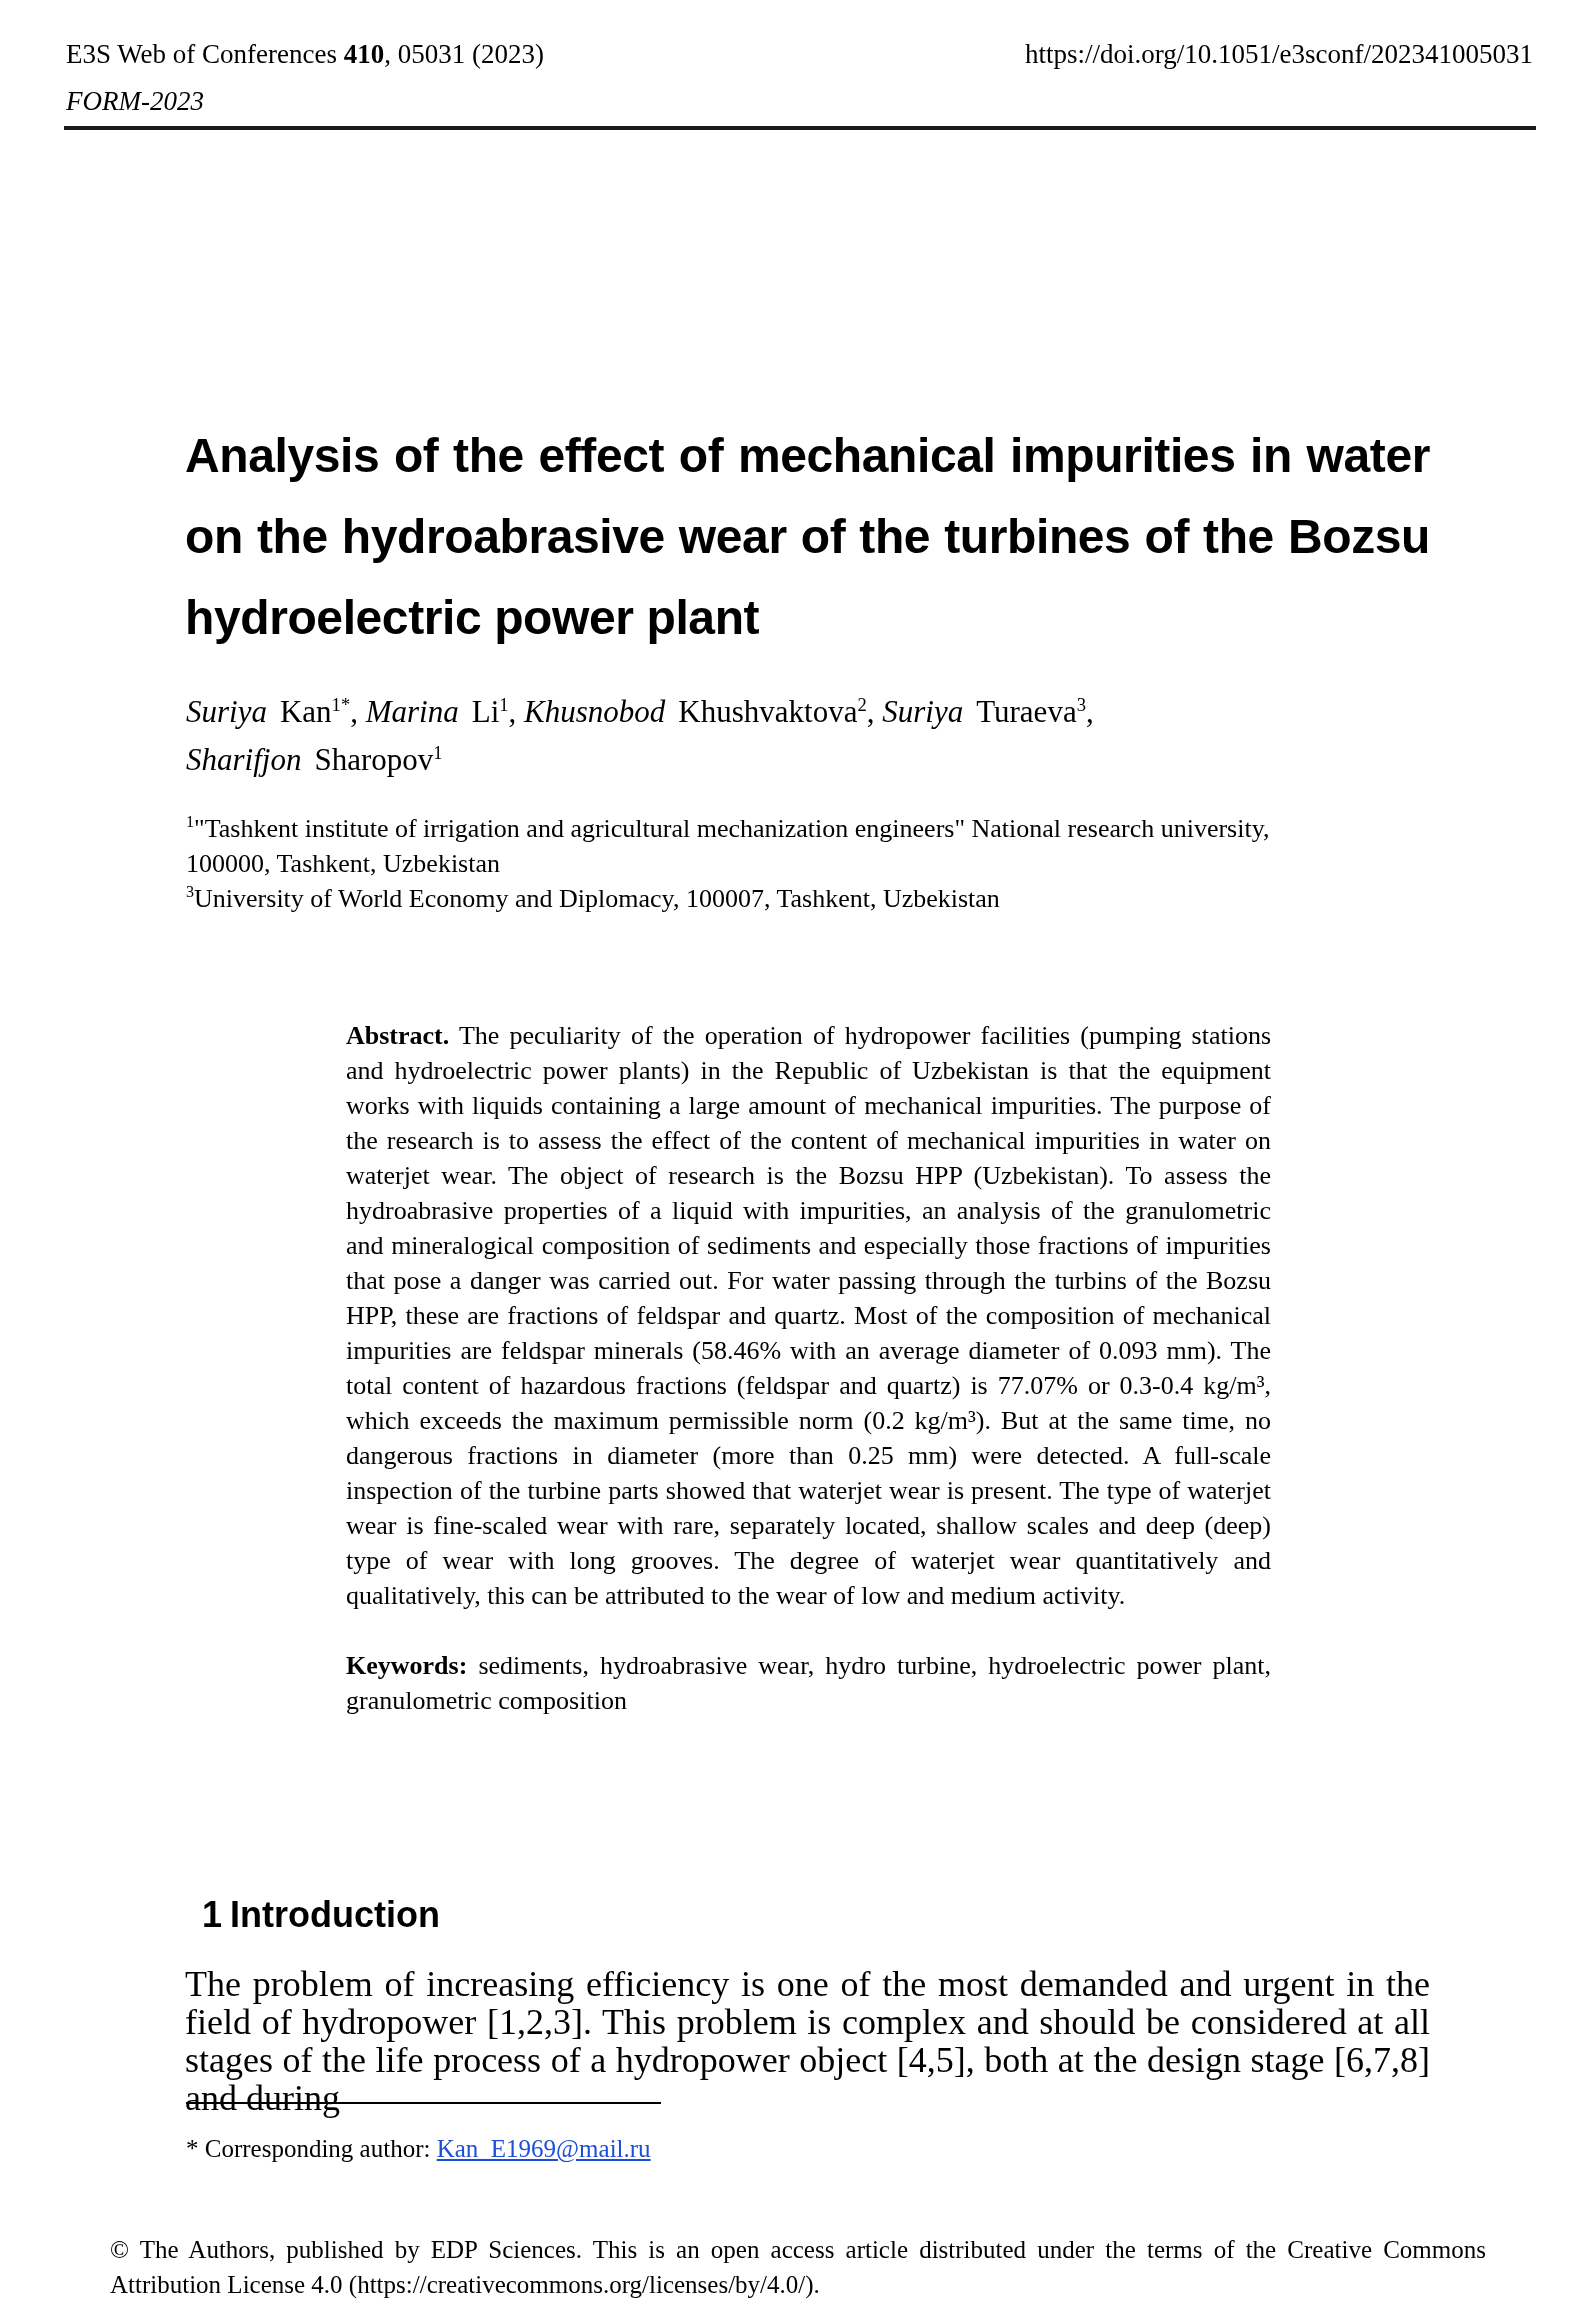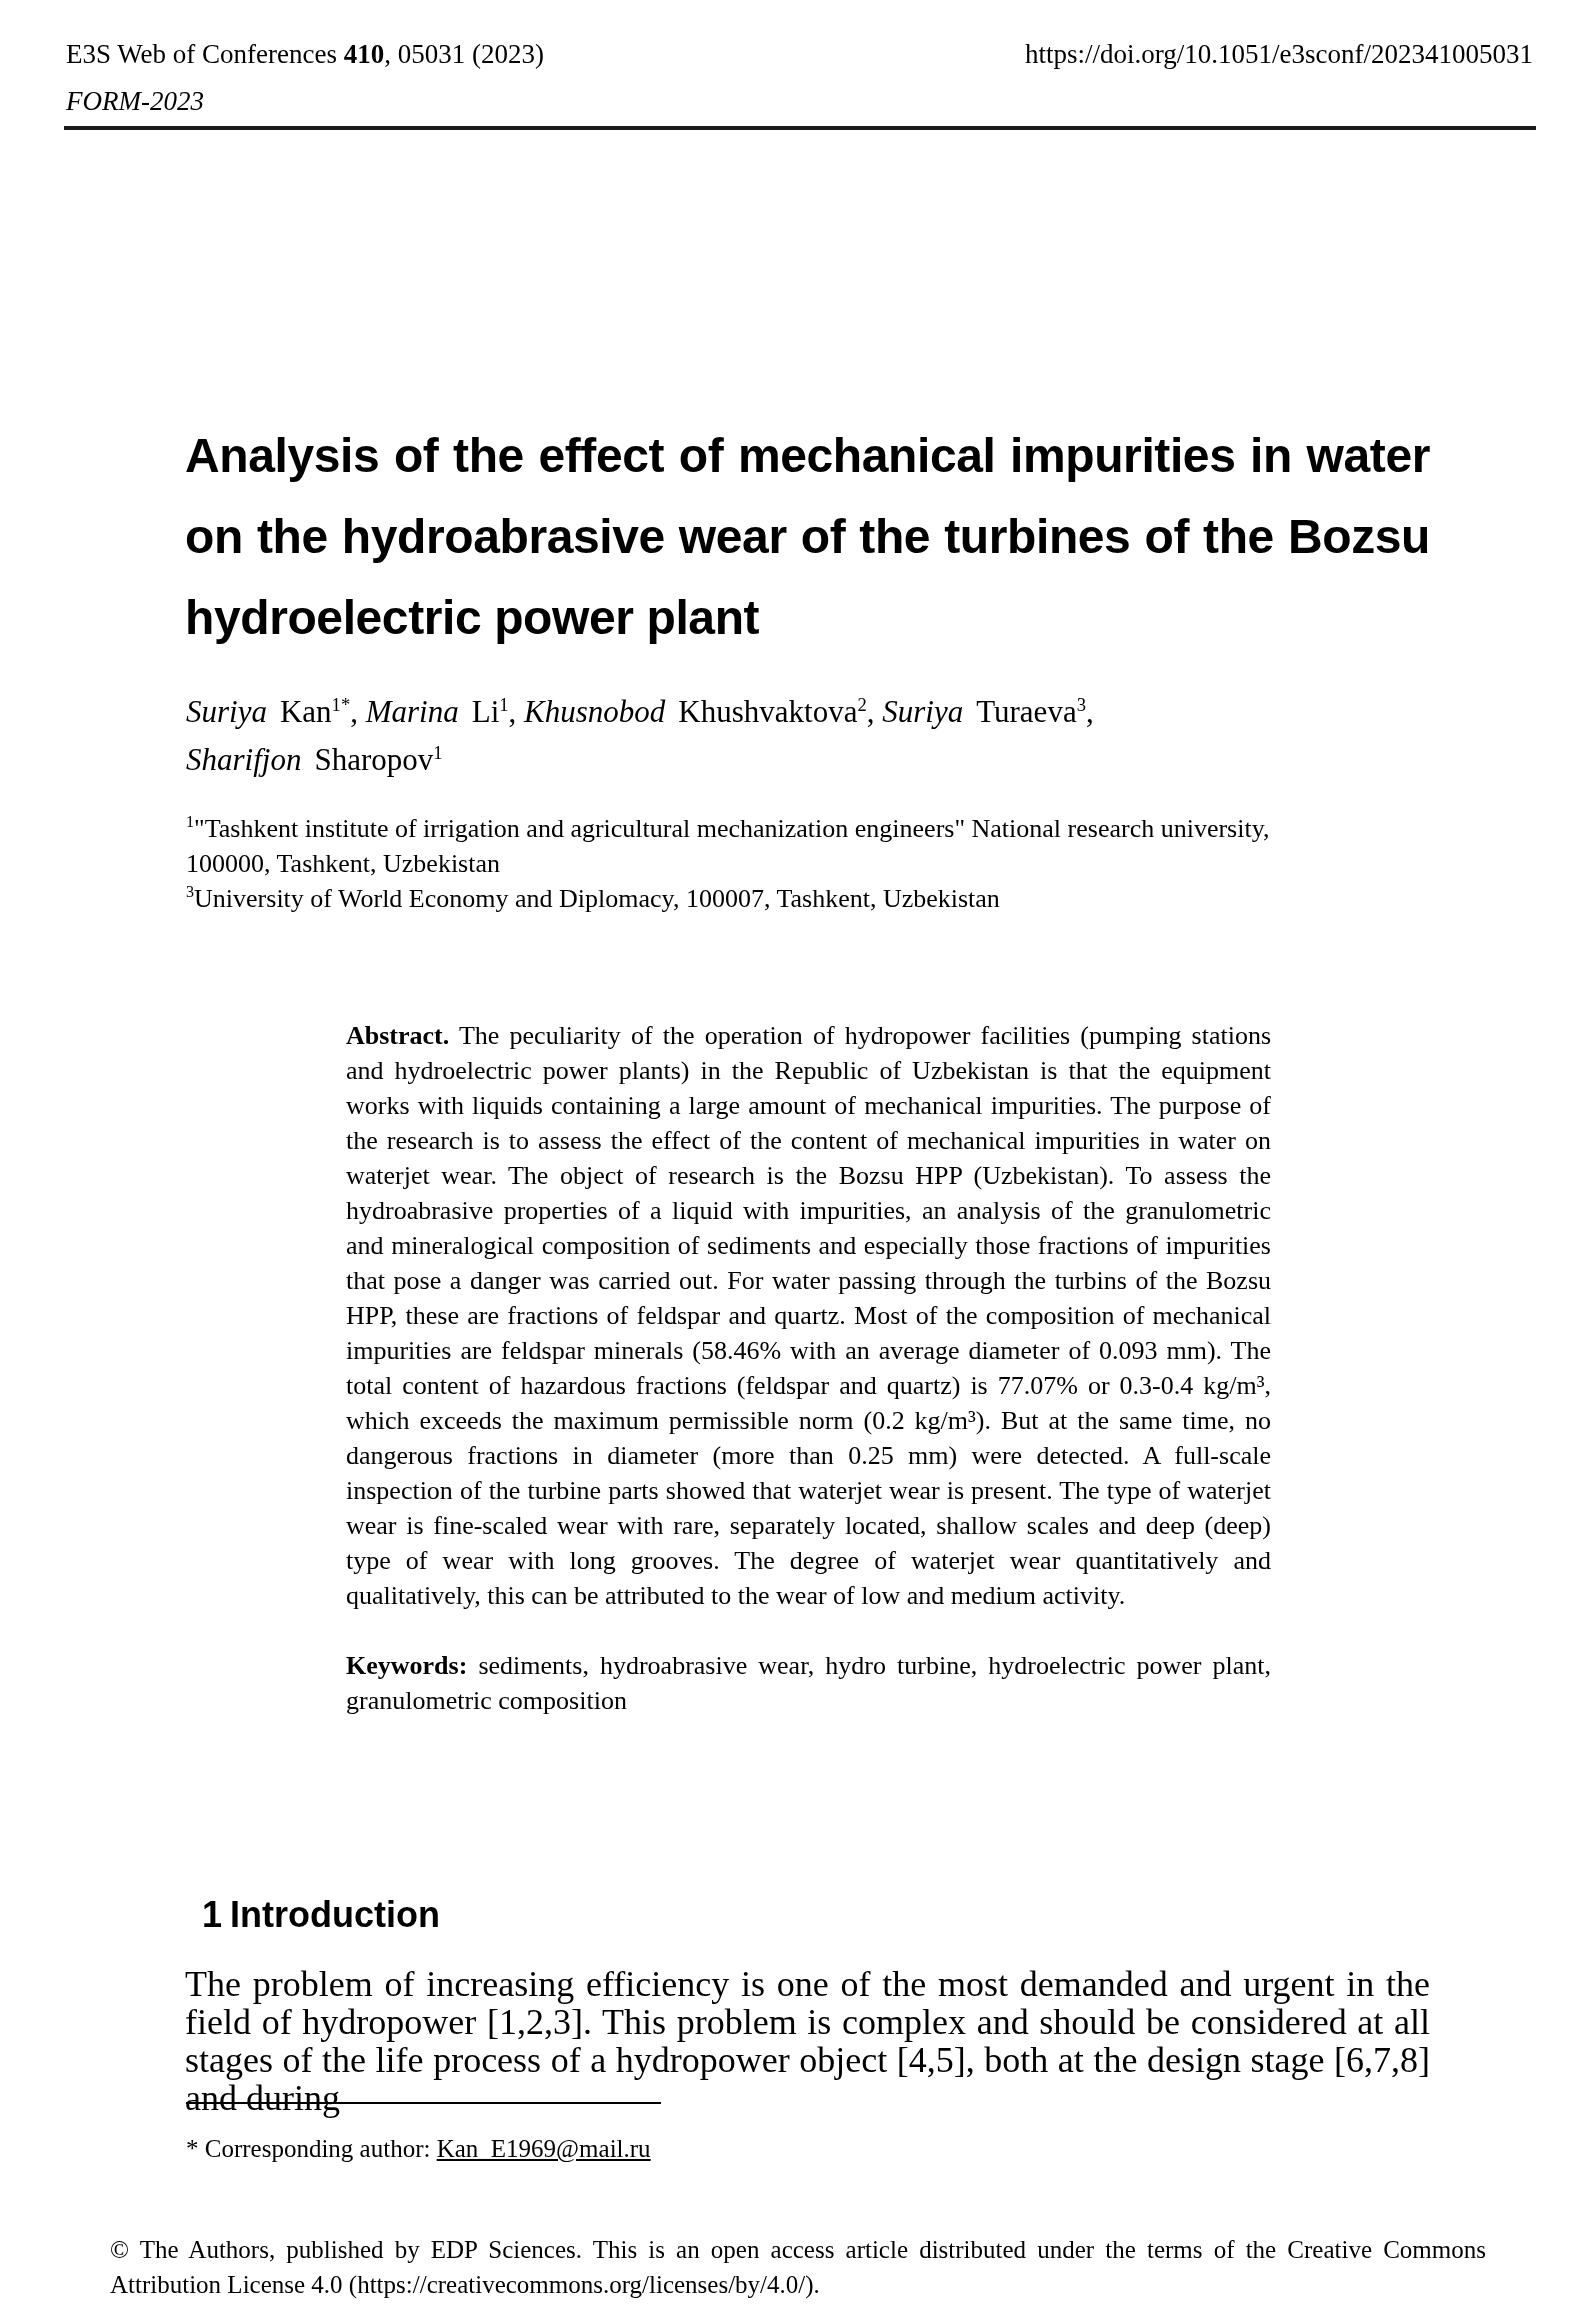--- a/index.html
+++ b/index.html
@@ -108,21 +108,21 @@
     background: #000000;
   }
   .footnote {
     position: absolute;
     left: 186px; top: 2133px;
     margin: 0;
     font-size: 25px;
     line-height: 31px;
   }
   .footnote a {
-    color: #000000;
+    color: #1d4ed8;
     text-decoration: underline;
     cursor: pointer;
   }
 
   
   .pfooter {
     position: absolute;
     left: 110px; width: 1376px; top: 2232px;
     margin: 0;
     font-size: 25px;

